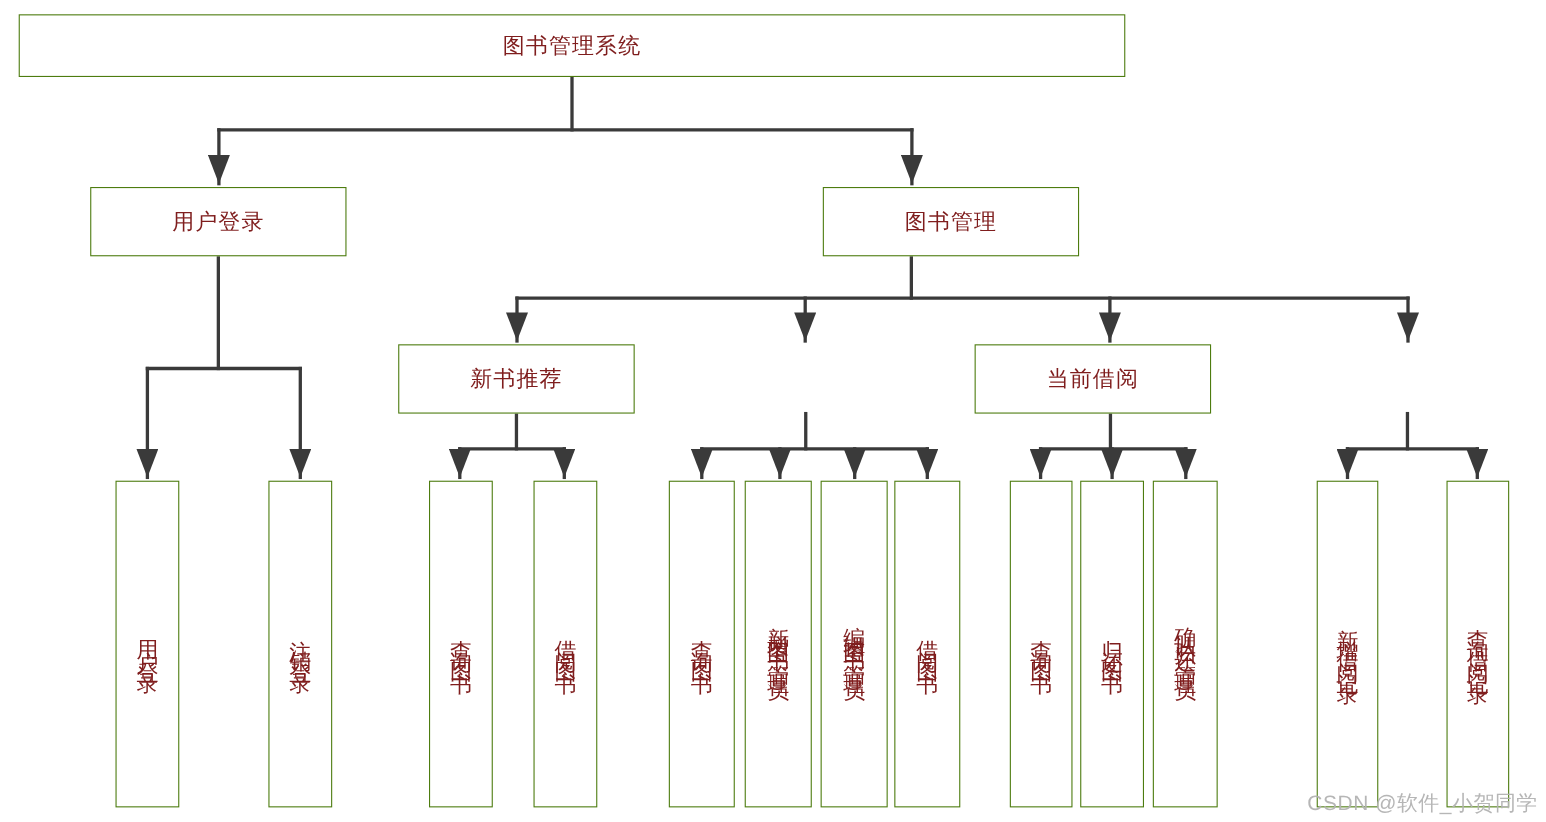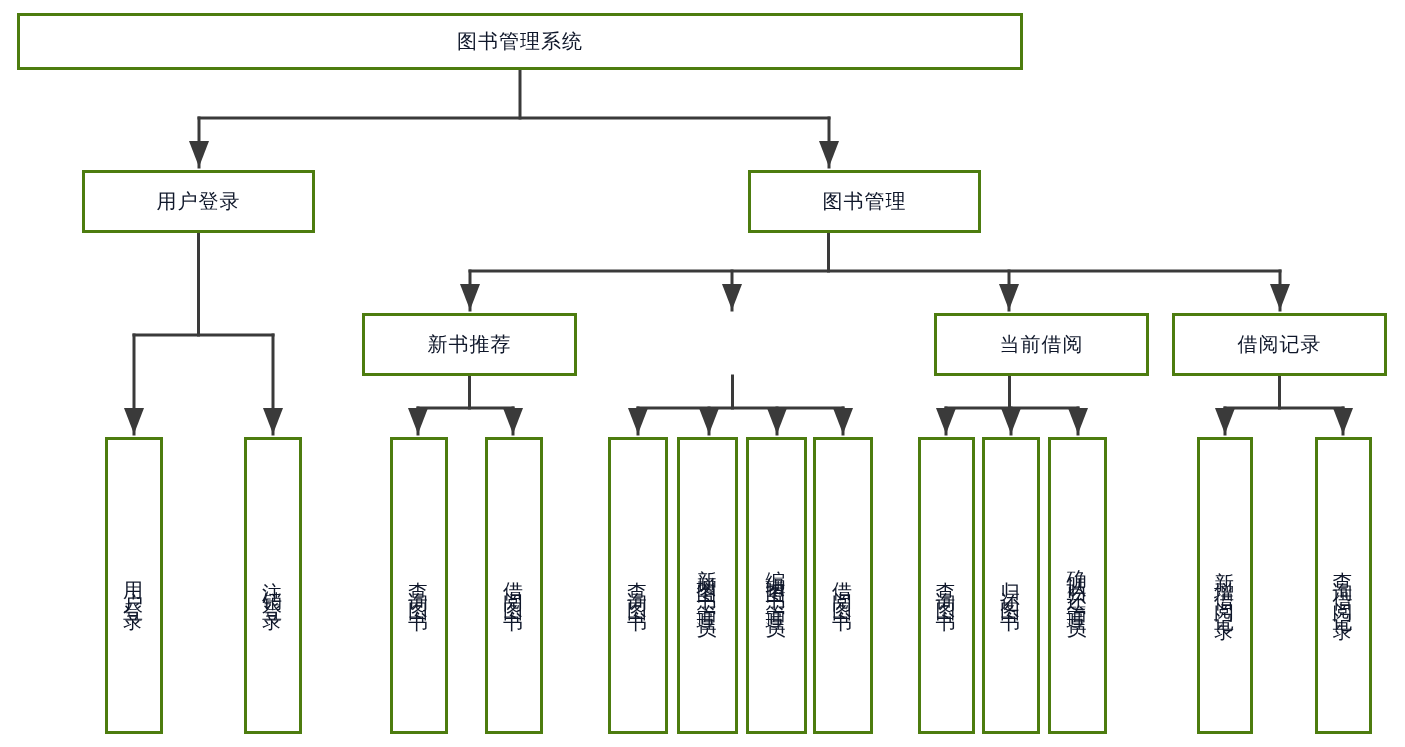--- a/index.html
+++ b/index.html
@@ -13,29 +13,29 @@
     overflow: hidden;
   }
   .wires {
     position: absolute;
     left: 0; top: 0;
     width: 1405px; height: 747px;
   }
   .node {
     position: absolute;
     box-sizing: border-box;
-    border: 3px solid #4d7c0f;
+    border: 1px solid #4d7c0f;
     background: #ffffff;
     display: flex;
     align-items: center;
     justify-content: center;
     font-size: 20px;
     letter-spacing: 1px;
     text-align: center;
-    color: #0f172a;
+    color: #7f1d1d;
   }
   .node.v {
     writing-mode: vertical-rl;
     text-orientation: mixed;
     letter-spacing: 10px;
     font-size: 20px;
     padding: 4px 0;
   }
   .node.v.tight { letter-spacing: 7px; }
   .watermark {
@@ -103,35 +103,35 @@
       <path d="M1343,408 V434" marker-end="url(#ah)"></path>
     </g>
   </svg>
 
   <div class="node" style="left:17px; top:13px; width:1006px; height:57px;">图书管理系统</div>
 
   <div class="node" style="left:82px; top:170px; width:233px; height:63px;">用户登录</div>
   <div class="node" style="left:712px; top:170px; width:233px; height:63px;margin-left:36px;">图书管理</div>
 
   <div class="node" style="left:362px; top:313px; width:215px; height:63px;font-family:Liberation Mono, monospace;">新书推荐</div>
-  <div class="node" style="left:934px; top:313px; width:215px; height:63px;">当前借阅</div>
-  <div class="node" style="left:1172px; top:313px; width:215px; height:63px;">借阅记录</div>
+  <div class="node" style="left:886px; top:313px; width:215px; height:63px;">当前借阅</div>
 
   <div class="node v" style="left:105px; top:437px; width:58px; height:297px;">用户登录</div>
   <div class="node v" style="left:244px; top:437px; width:58px; height:297px;">注销登录</div>
 
   <div class="node v" style="left:390px; top:437px; width:58px; height:297px;">查询图书</div>
   <div class="node v" style="left:485px; top:437px; width:58px; height:297px;">借阅图书</div>
 
   <div class="node v" style="left:608px; top:437px; width:60px; height:297px;">查询图书</div>
   <div class="node v tight" style="left:677px; top:437px; width:61px; height:297px;">新增图书（管理员）</div>
   <div class="node v tight" style="left:746px; top:437px; width:61px; height:297px;">编辑图书（管理员）</div>
   <div class="node v" style="left:813px; top:437px; width:60px; height:297px;">借阅图书</div>
 
   <div class="node v" style="left:918px; top:437px; width:57px; height:297px;">查询图书</div>
   <div class="node v" style="left:982px; top:437px; width:58px; height:297px;">归还图书</div>
   <div class="node v tight" style="left:1048px; top:437px; width:59px; height:297px;">确认归还（管理员）</div>
 
   <div class="node v" style="left:1197px; top:437px; width:56px; height:297px;">新增借阅记录</div>
   <div class="node v" style="left:1315px; top:437px; width:57px; height:297px;">查询借阅记录</div>
 
+  <div class="watermark">CSDN @软件_小贺同学</div>
 
 </div>
 
 </body></html>

